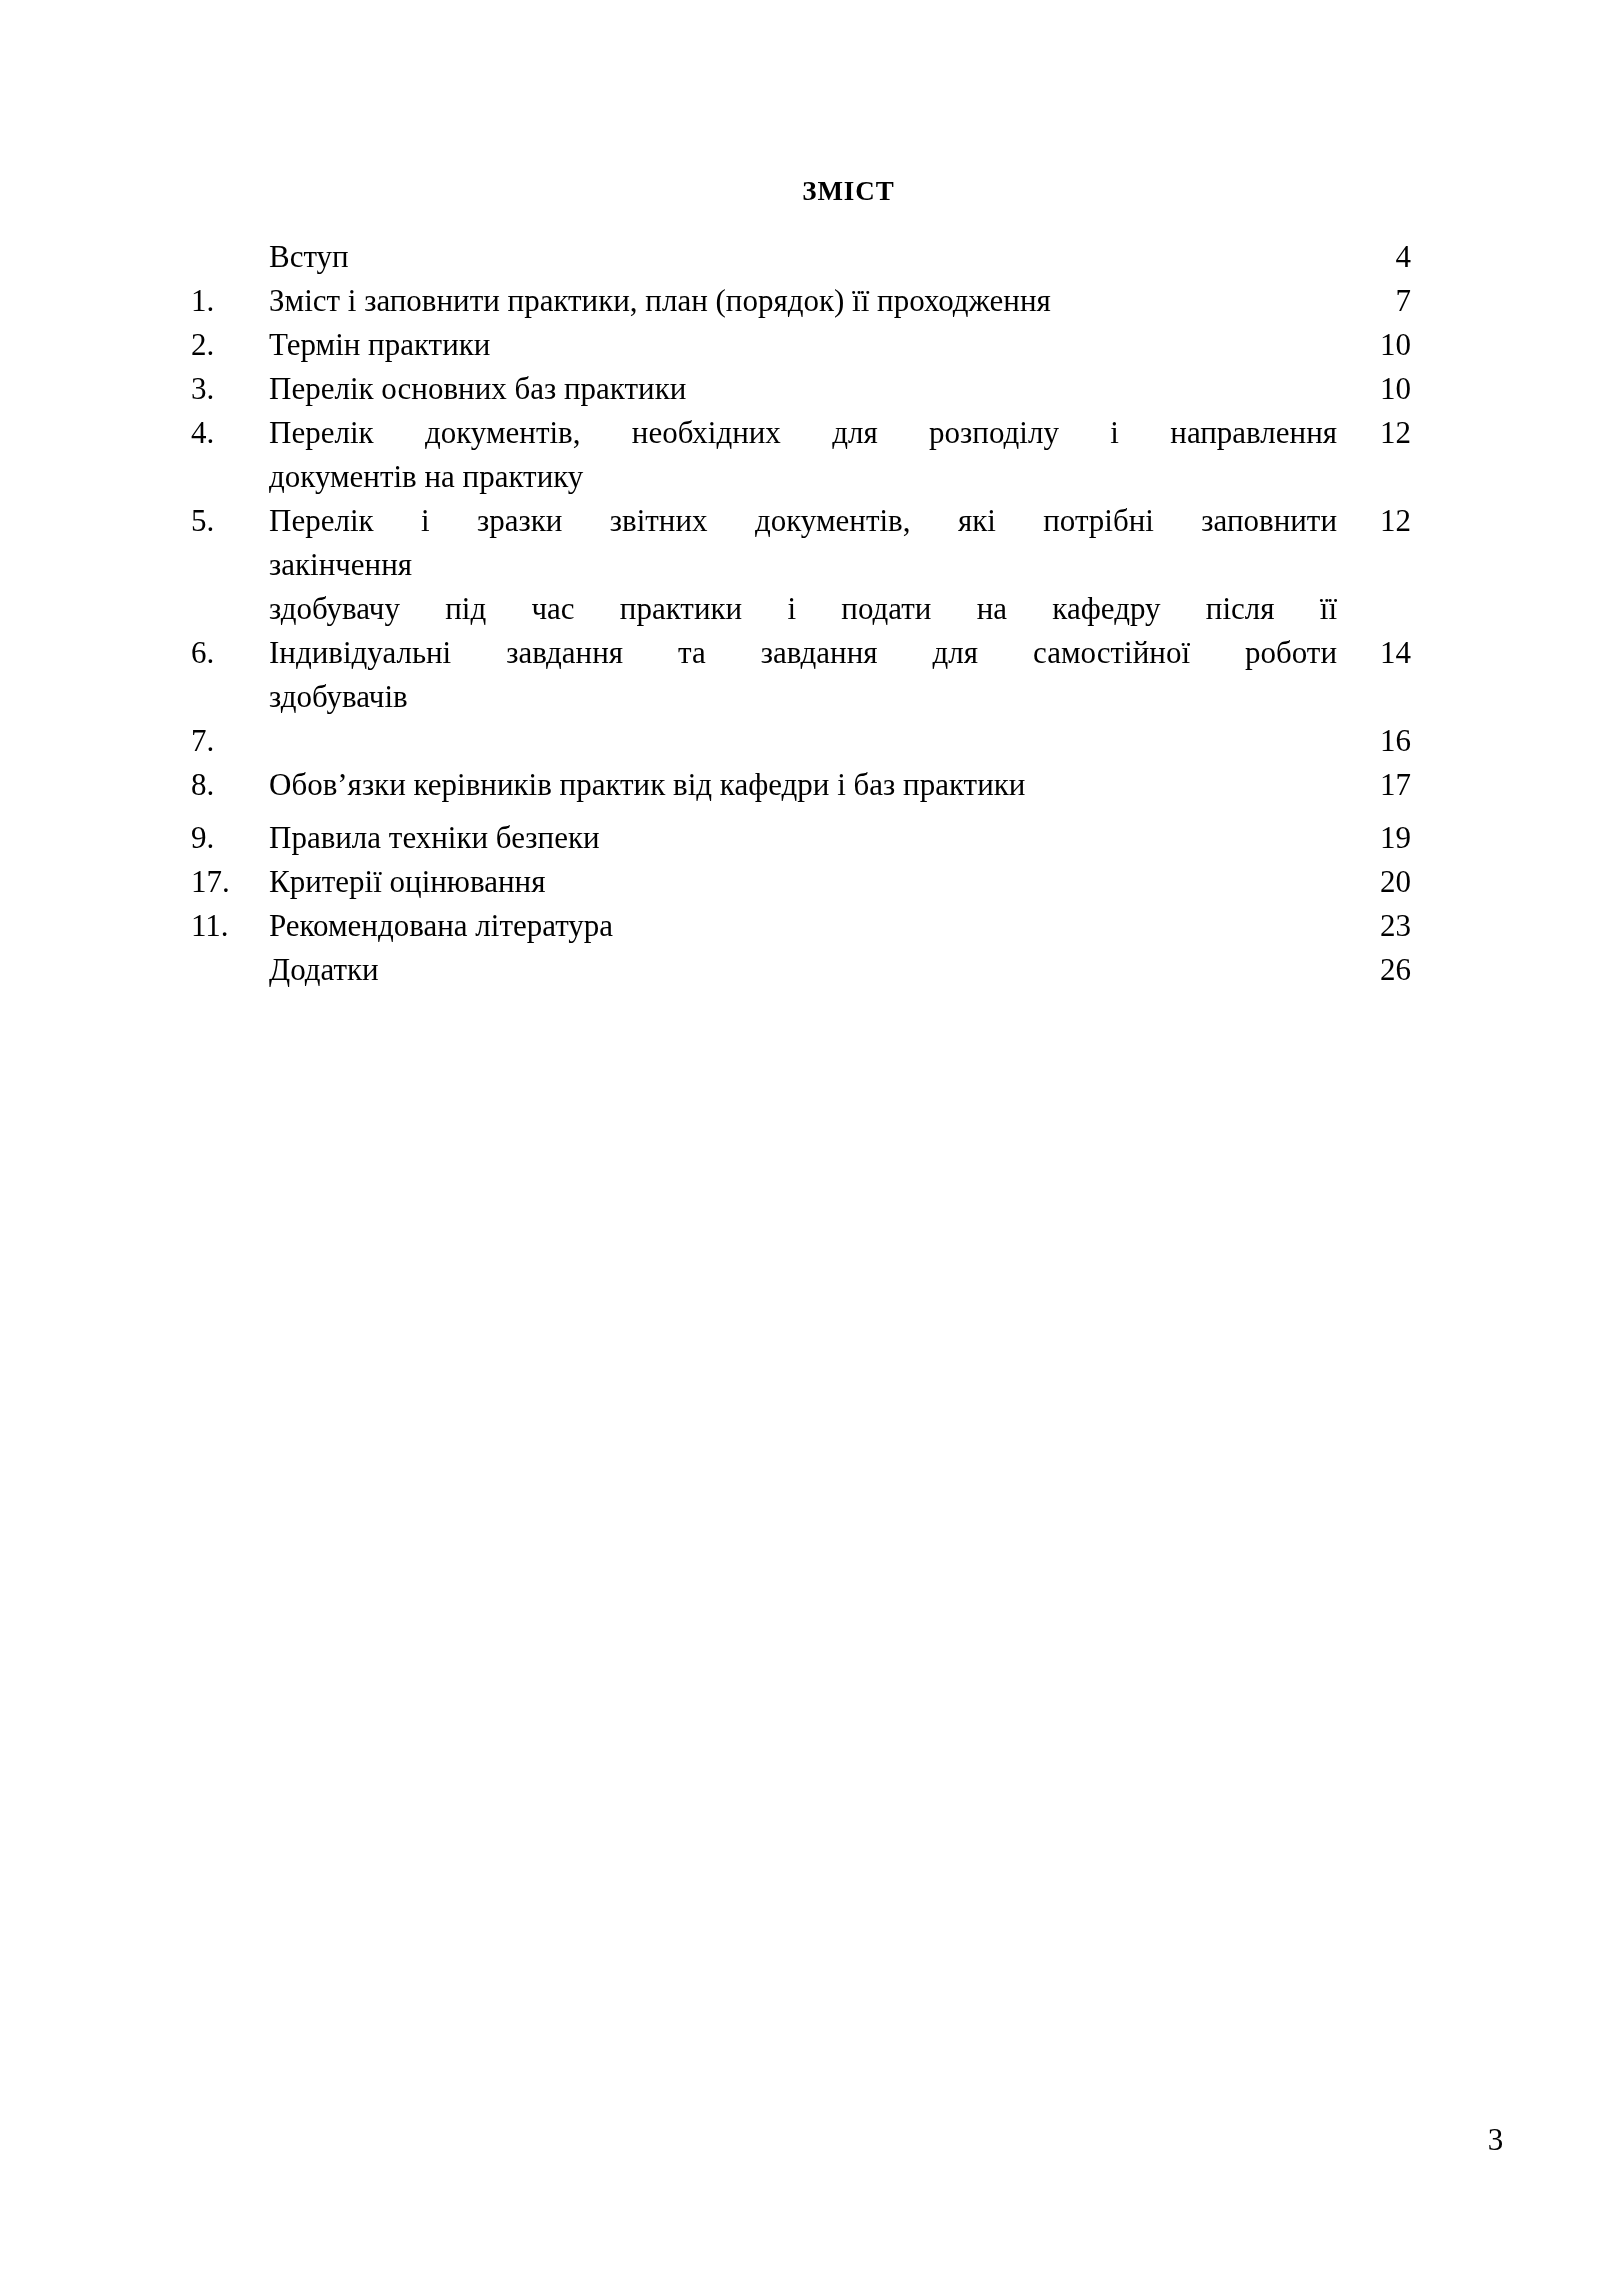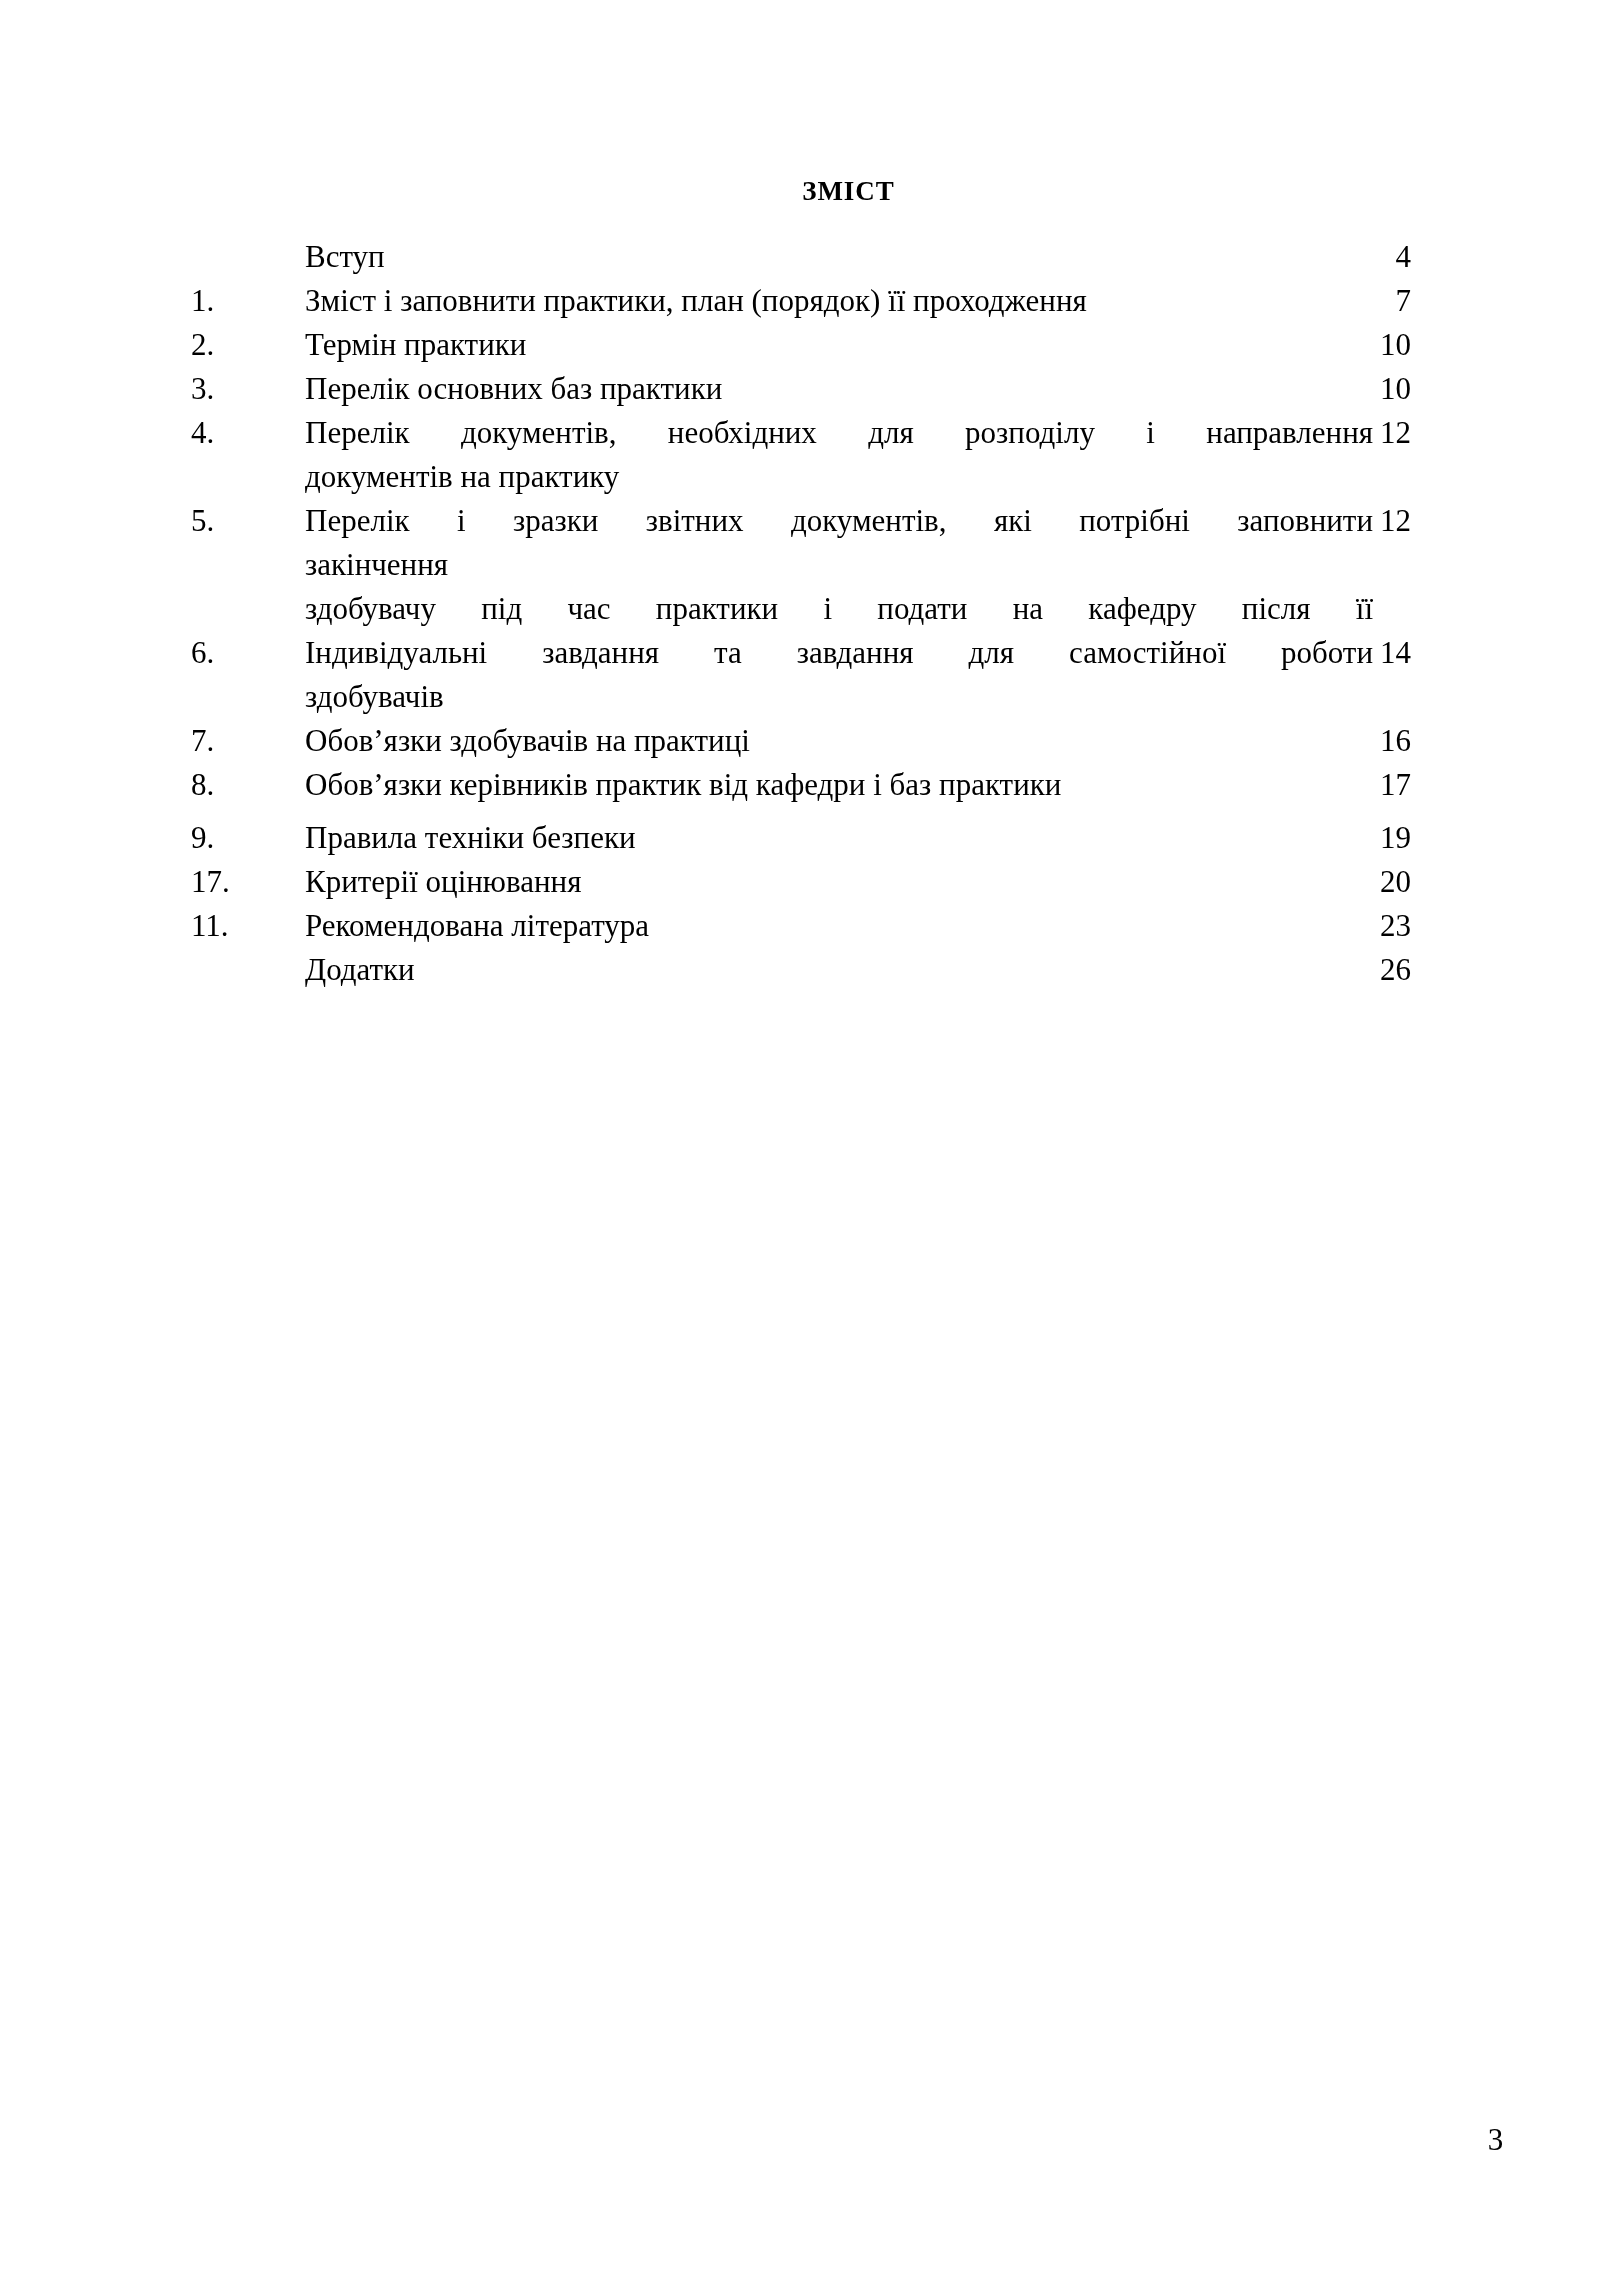--- a/index.html
+++ b/index.html
@@ -41,21 +41,20 @@
   
   .toc-row:nth-child(10) { margin-top: 8.8px; }
   .cell-num {
     flex: none;
     width: 78px;
     text-align: left;
   }
   .cell-text {
     flex: none;
     width: 1068px;
-    margin-left: 36px;
   }
   .cell-text .line { text-align: left; }
   .cell-text .line.justify {
     text-align: justify;
     text-align-last: justify;
   }
   .cell-page {
     flex: 1 1 auto;
     text-align: right;
   }
@@ -123,23 +122,20 @@
     <div class="toc-row">
     <div class="cell-num">6.</div>
     <div class="cell-text">
         <div class="line justify">Індивідуальні завдання та завдання для самостійної роботи</div>
         <div class="line">здобувачів</div>
       </div>
     <div class="cell-page">14</div>
   </div>
     <div class="toc-row">
     <div class="cell-num">7.</div>
-    <div class="cell-text">
-        <div class="line">Обов’язки здобувачів на практиці</div>
-      </div>
     <div class="cell-page">16</div>
   </div>
     <div class="toc-row">
     <div class="cell-num">8.</div>
     <div class="cell-text">
         <div class="line">Обов’язки керівників практик від кафедри і баз практики</div>
       </div>
     <div class="cell-page">17</div>
   </div>
     <div class="toc-row">

